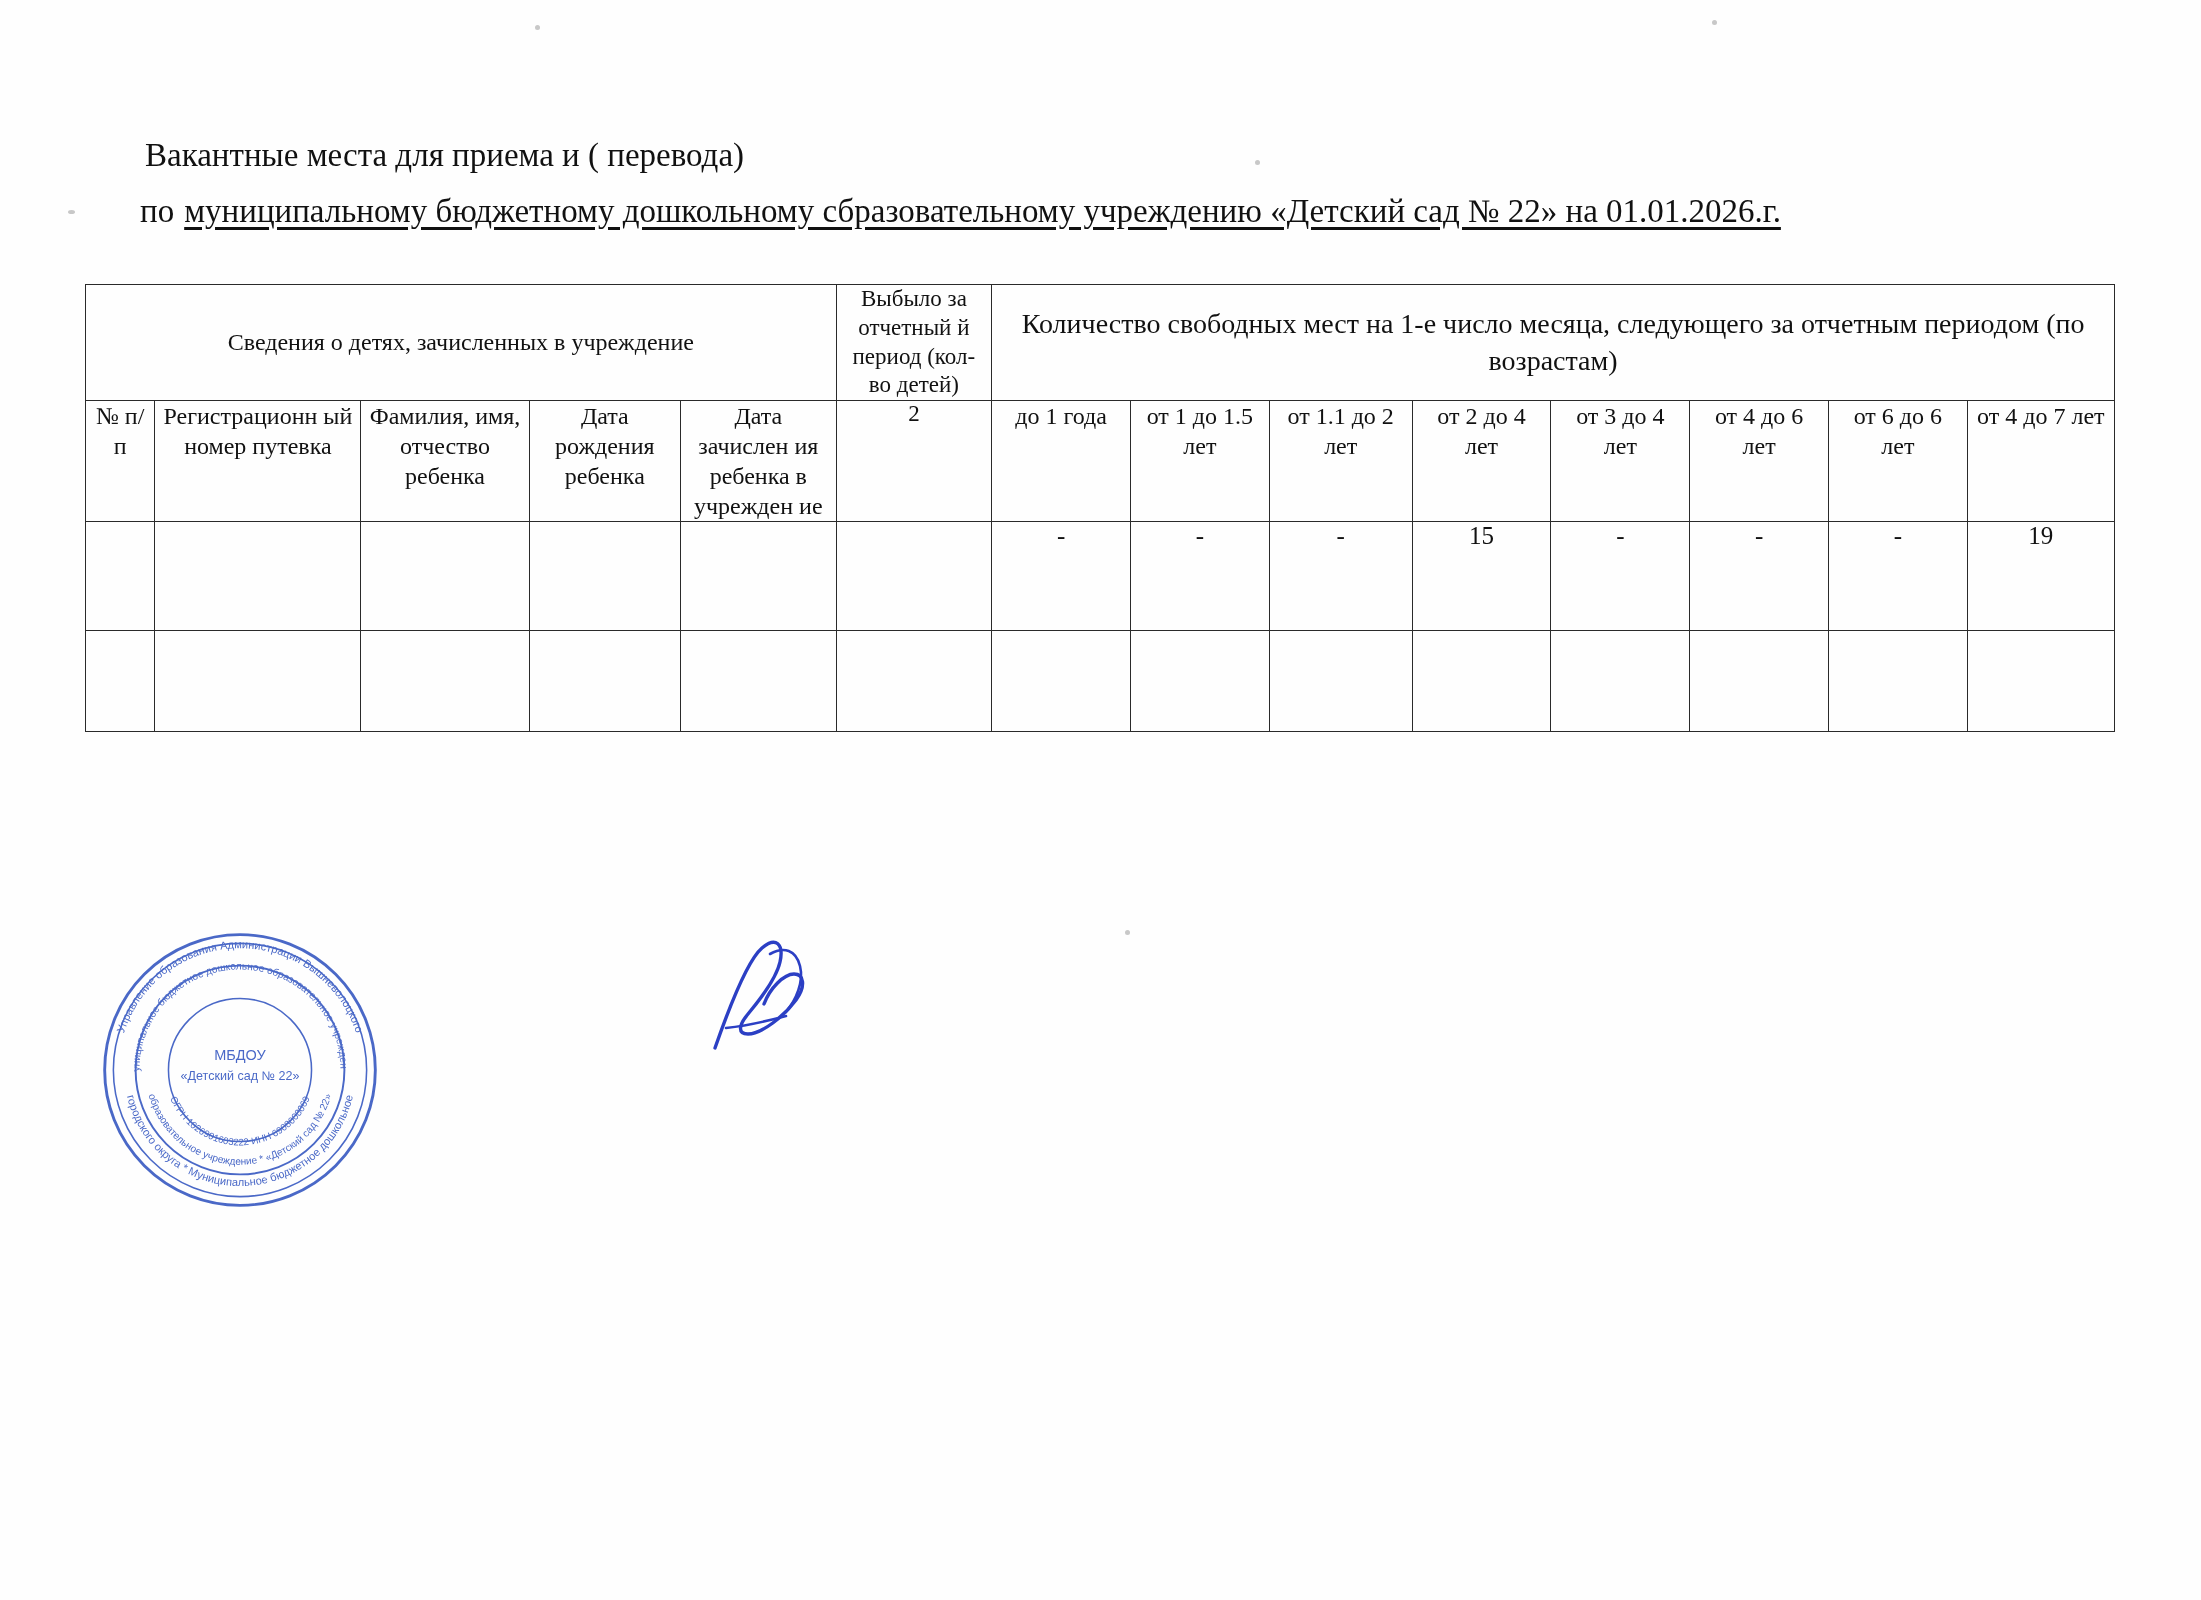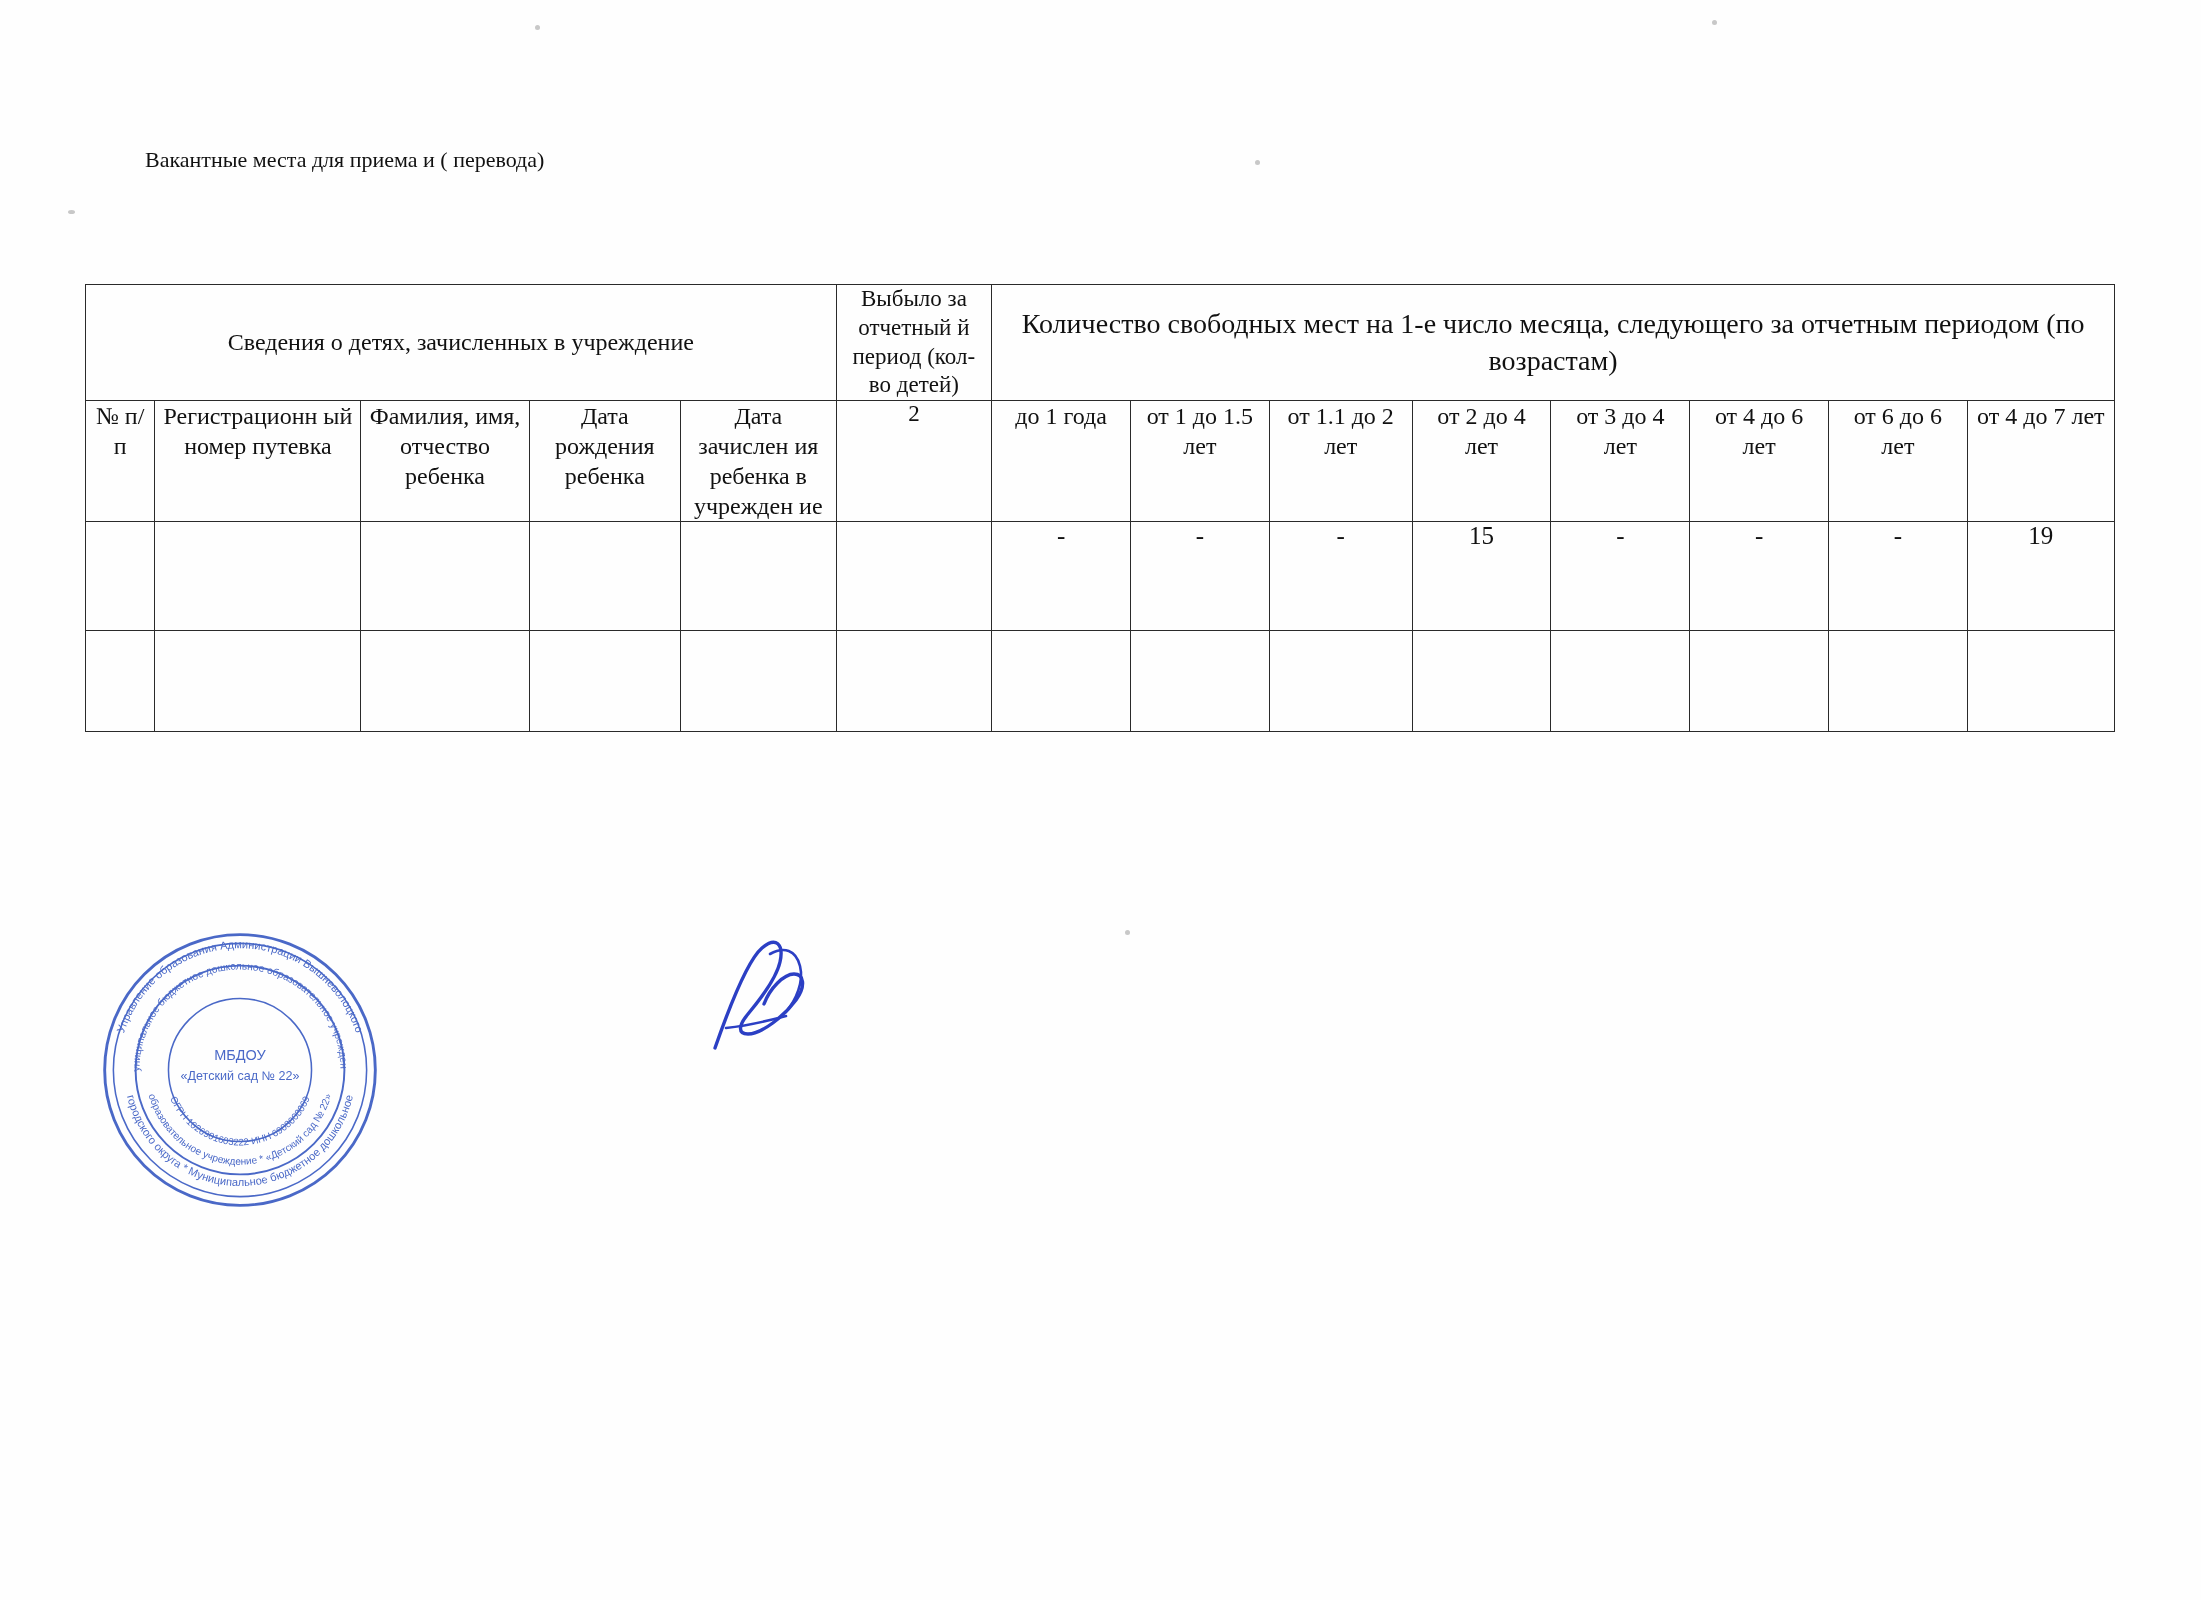--- a/index.html
+++ b/index.html
@@ -21,23 +21,23 @@
     left: 0; top: 0;
     width: 2201px;
     height: 1600px;
     background: #fefefe;
   }
 
   
   .title-block {
     position: absolute;
     left: 140px;
-    top: 144px;
+    top: 132px;
     width: 1800px;
-    font-size: 22px;
+    font-size: 33px;
     line-height: 1.45;
   }
   .title-line1 {
     margin-left: 5px;
   }
   .title-line2 {
     margin-top: 8px;
     display: flex;
     align-items: baseline;
     gap: 10px;
@@ -163,20 +163,24 @@
 <div class="page">
 
   <div class="speck" style="left:535px;top:25px;width:5px;height:5px;"></div>
   <div class="speck" style="left:1255px;top:160px;width:5px;height:5px;"></div>
   <div class="speck" style="left:1712px;top:20px;width:5px;height:5px;"></div>
   <div class="speck" style="left:68px;top:210px;width:7px;height:4px;"></div>
   <div class="speck" style="left:1125px;top:930px;width:5px;height:5px;"></div>
 
   <div class="title-block">
     <div class="title-line1">Вакантные места для приема и ( перевода)</div>
+    <div class="title-line2">
+      <span class="lead">по</span>
+      <span class="underlined">муниципальному бюджетному дошкольному сбразовательному учреждению «Детский сад № 22» на 01.01.2026.г.</span>
+    </div>
   </div>
 
   <table class="grid">
     <colgroup>
       <col style="width:66px">
       <col style="width:196px">
       <col style="width:160px">
       <col style="width:144px">
       <col style="width:148px">
       <col style="width:148px">

